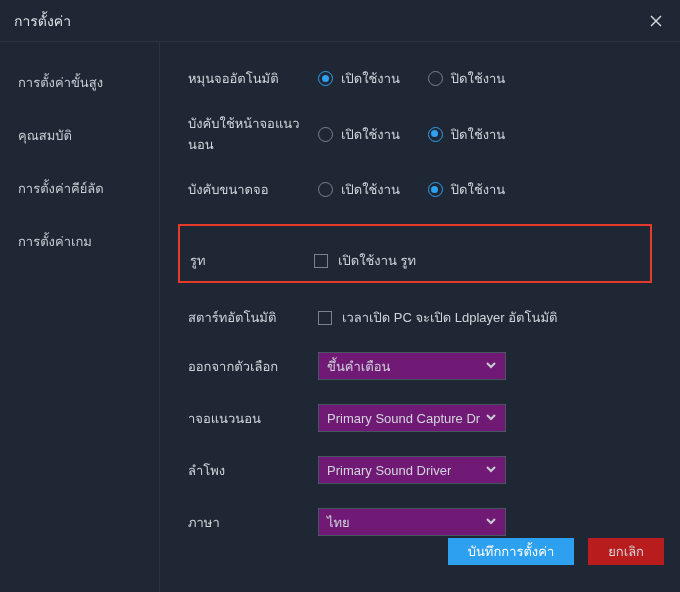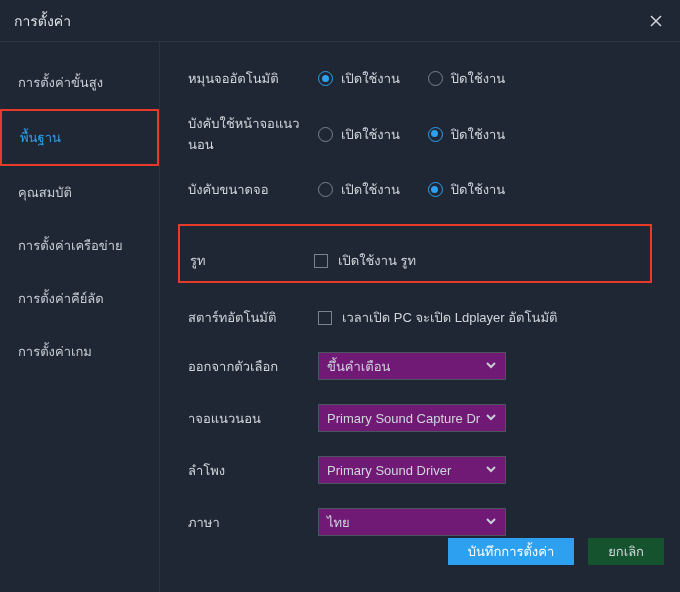--- a/index.html
+++ b/index.html
@@ -116,40 +116,38 @@
 .btn {
   height: 27px;
   padding: 0 20px;
   font-size: 13px;
   display: flex;
   align-items: center;
   justify-content: center;
   cursor: pointer;
 }
 .btn-primary { background: #2ea0f0; color: #fff; }
-.btn-cancel { background: #14532d; color: #d0d5db; }
+.btn-cancel { background: #b91c1c; color: #d0d5db; }
 </style>
 </head>
 <body>
 
 <div class="titlebar">
   <div class="title">การตั้งค่า</div>
   <div class="close-btn">
     <svg viewBox="0 0 14 14">
         <path d="M2 2 L12 12 M12 2 L2 12"></path>
       </svg>
   </div>
 </div>
 
 <div class="body">
   <div class="sidebar">
     <div class="side-item">การตั้งค่าขั้นสูง</div>
-    <div class="side-item active">พื้นฐาน</div>
     <div class="side-item">คุณสมบัติ</div>
-    <div class="side-item">การตั้งค่าเครือข่าย</div>
     <div class="side-item">การตั้งค่าคีย์ลัด</div>
     <div class="side-item">การตั้งค่าเกม</div>
   </div>
 
   <div class="content">
 
     <div class="row">
       <div class="row-label">หมุนจออัตโนมัติ</div>
       <div class="opts">
         <div class="radio">

